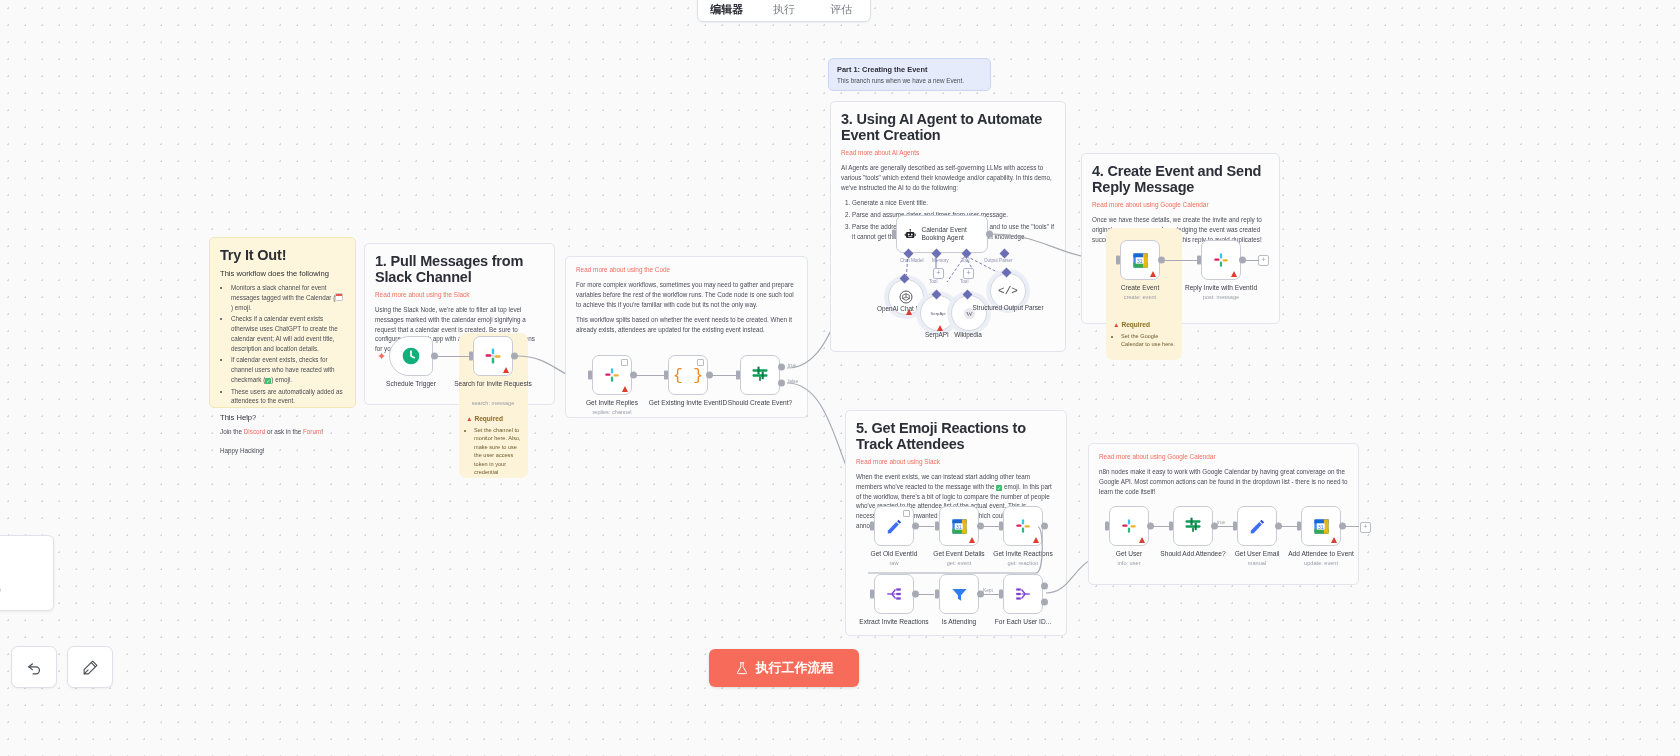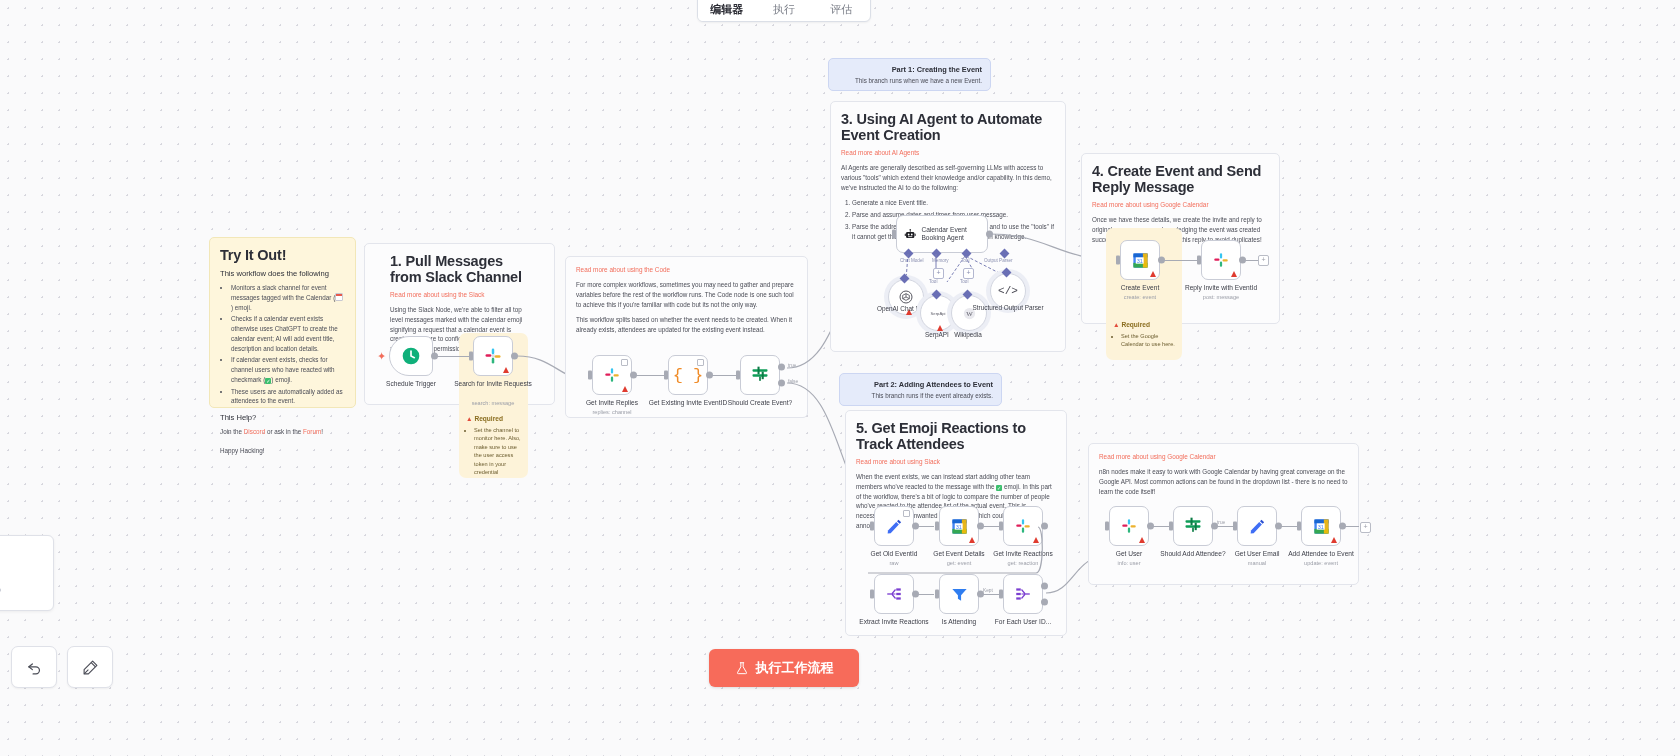--- a/index.html
+++ b/index.html
@@ -22,21 +22,21 @@
   #top-tabs .tab{
     flex:1;text-align:center;font-size:11px;color:#7d808a;padding-bottom:4px;
   }
   #top-tabs .tab.active{color:#2b2c34;font-weight:bold;background:#fff;border-radius:5px;}
 
   
   .note{position:absolute;border-radius:5px;box-sizing:border-box;}
 
   .note-yellow{background:#fef6dc;border:1px solid #f2e7b8;}
   .note-white{background:#fcfcfd;border:1px solid #e3e5ec;}
-  .note-blue{background:#e5ebfa;border:1px solid #ccd6f2;text-align:right;}
+  .note-blue{background:#e5ebfa;border:1px solid #ccd6f2;}
 
   .note h1{margin:0 0 6px 0;font-size:14.5px;font-weight:bold;letter-spacing:-.2px;color:#2d2f38;}
   .note h2{margin:0 0 5px 0;font-size:7.6px;font-weight:normal;color:#2d2f38;}
   .note .link{color:#f26d5b;font-size:6.4px;margin:0 0 7px 0;}
   .note p{margin:0 0 6px 0;font-size:6.3px;line-height:1.55;color:#4a4c56;}
   .note ul,.note ol{margin:0 0 6px 0;padding-left:11px;}
   .note li{font-size:6.3px;line-height:1.55;color:#4a4c56;margin-bottom:2px;}
   .note .small{font-size:6.3px;line-height:1.55;color:#4a4c56;}
   .emj{display:inline-block;width:6px;height:6px;border-radius:1px;vertical-align:-1px;}
   .emj.cal{background:linear-gradient(#e8594b 40%,#ffffff 40%);border:.5px solid #c9c9d2;}
@@ -123,21 +123,21 @@
       <li>Monitors a slack channel for event messages tagged with the Calendar (<span class="emj cal"></span>) emoji.</li>
       <li>Checks if a calendar event exists otherwise uses ChatGPT to create the calendar event; AI will add event title, description and location details.</li>
       <li>If calendar event exists, checks for channel users who have reacted with checkmark (<span class="emj chk">✓</span>) emoji.</li>
       <li>These users are automatically added as attendees to the event.</li>
     </ul>
     <h2 style="margin-top:7px;">This Help?</h2>
     <p class="small">Join the <span style="color:#f26d5b">Discord</span> or ask in the <span style="color:#f26d5b">Forum</span>!</p>
     <p class="small" style="margin-top:9px;">Happy Hacking!</p>
   </div>
 
-  <div class="note note-white" style="left:364px;top:243px;width:191px;height:162px;padding:9px 25px;">
+  <div class="note note-white" style="left:364px;top:243px;width:191px;height:162px;padding:9px 10px;">
     <h1>1. Pull Messages from Slack Channel</h1>
     <div class="link">Read more about using the Slack</div>
     <p>Using the Slack Node, we're able to filter all top level messages marked with the calendar emoji signifying a request that a calendar event is created. Be sure to configure your slack app with all the required permissions for your workspace.</p>
   </div>
 
   <div class="hi-wrap" style="left:459px;top:333px;width:69px;height:145px;"></div>
   <div style="position:absolute;left:466px;top:415px;width:58px;">
     <div class="req-title"><span class="warn">▲</span> <span>Required</span></div>
     <ul style="padding-left:8px;margin:0;">
       <li style="font-size:5.6px;line-height:1.5;color:#6b5c2e;">Set the channel to monitor here. Also, make sure to use the user access token in your credential</li>
@@ -374,24 +374,20 @@
           <rect x="10.5" y="14" width="3" height="7" rx="1.5" fill="#2eb67d"></rect>
       </svg>
       <div class="warn-tri"></div>
       <div class="conn-out"></div>
     </div>
     <div class="lbl">Reply Invite with EventId</div>
     <div class="sub">post: message</div>
   </div>
   <div class="plus-end" style="left:1258px;top:255px;">+</div>
 
-  <div class="note note-blue part-banner" style="left:839px;top:373px;width:163px;height:33px;padding:6px 8px;">
-    <div class="bt">Part 2: Adding Attendees to Event</div>
-    <div class="bs">This branch runs if the event already exists.</div>
-  </div>
 
   <div class="note note-white" style="left:845px;top:410px;width:222px;height:226px;padding:9px 10px;">
     <h1>5. Get Emoji Reactions to Track Attendees</h1>
     <div class="link">Read more about using Slack</div>
     <p>When the event exists, we can instead start adding other team members who've reacted to the message with the <span class="emj chk">✓</span> emoji. In this part of the workflow, there's a bit of logic to compare the number of people who've reacted to the attendee list of the actual event. This is necessary to avoid unwanted notifications which could get quite annoying!</p>
   </div>
 
   <div class="lane" style="left:911px;top:526px;width:23px;"></div>
   <div class="lane" style="left:975px;top:526px;width:24px;"></div>
 

